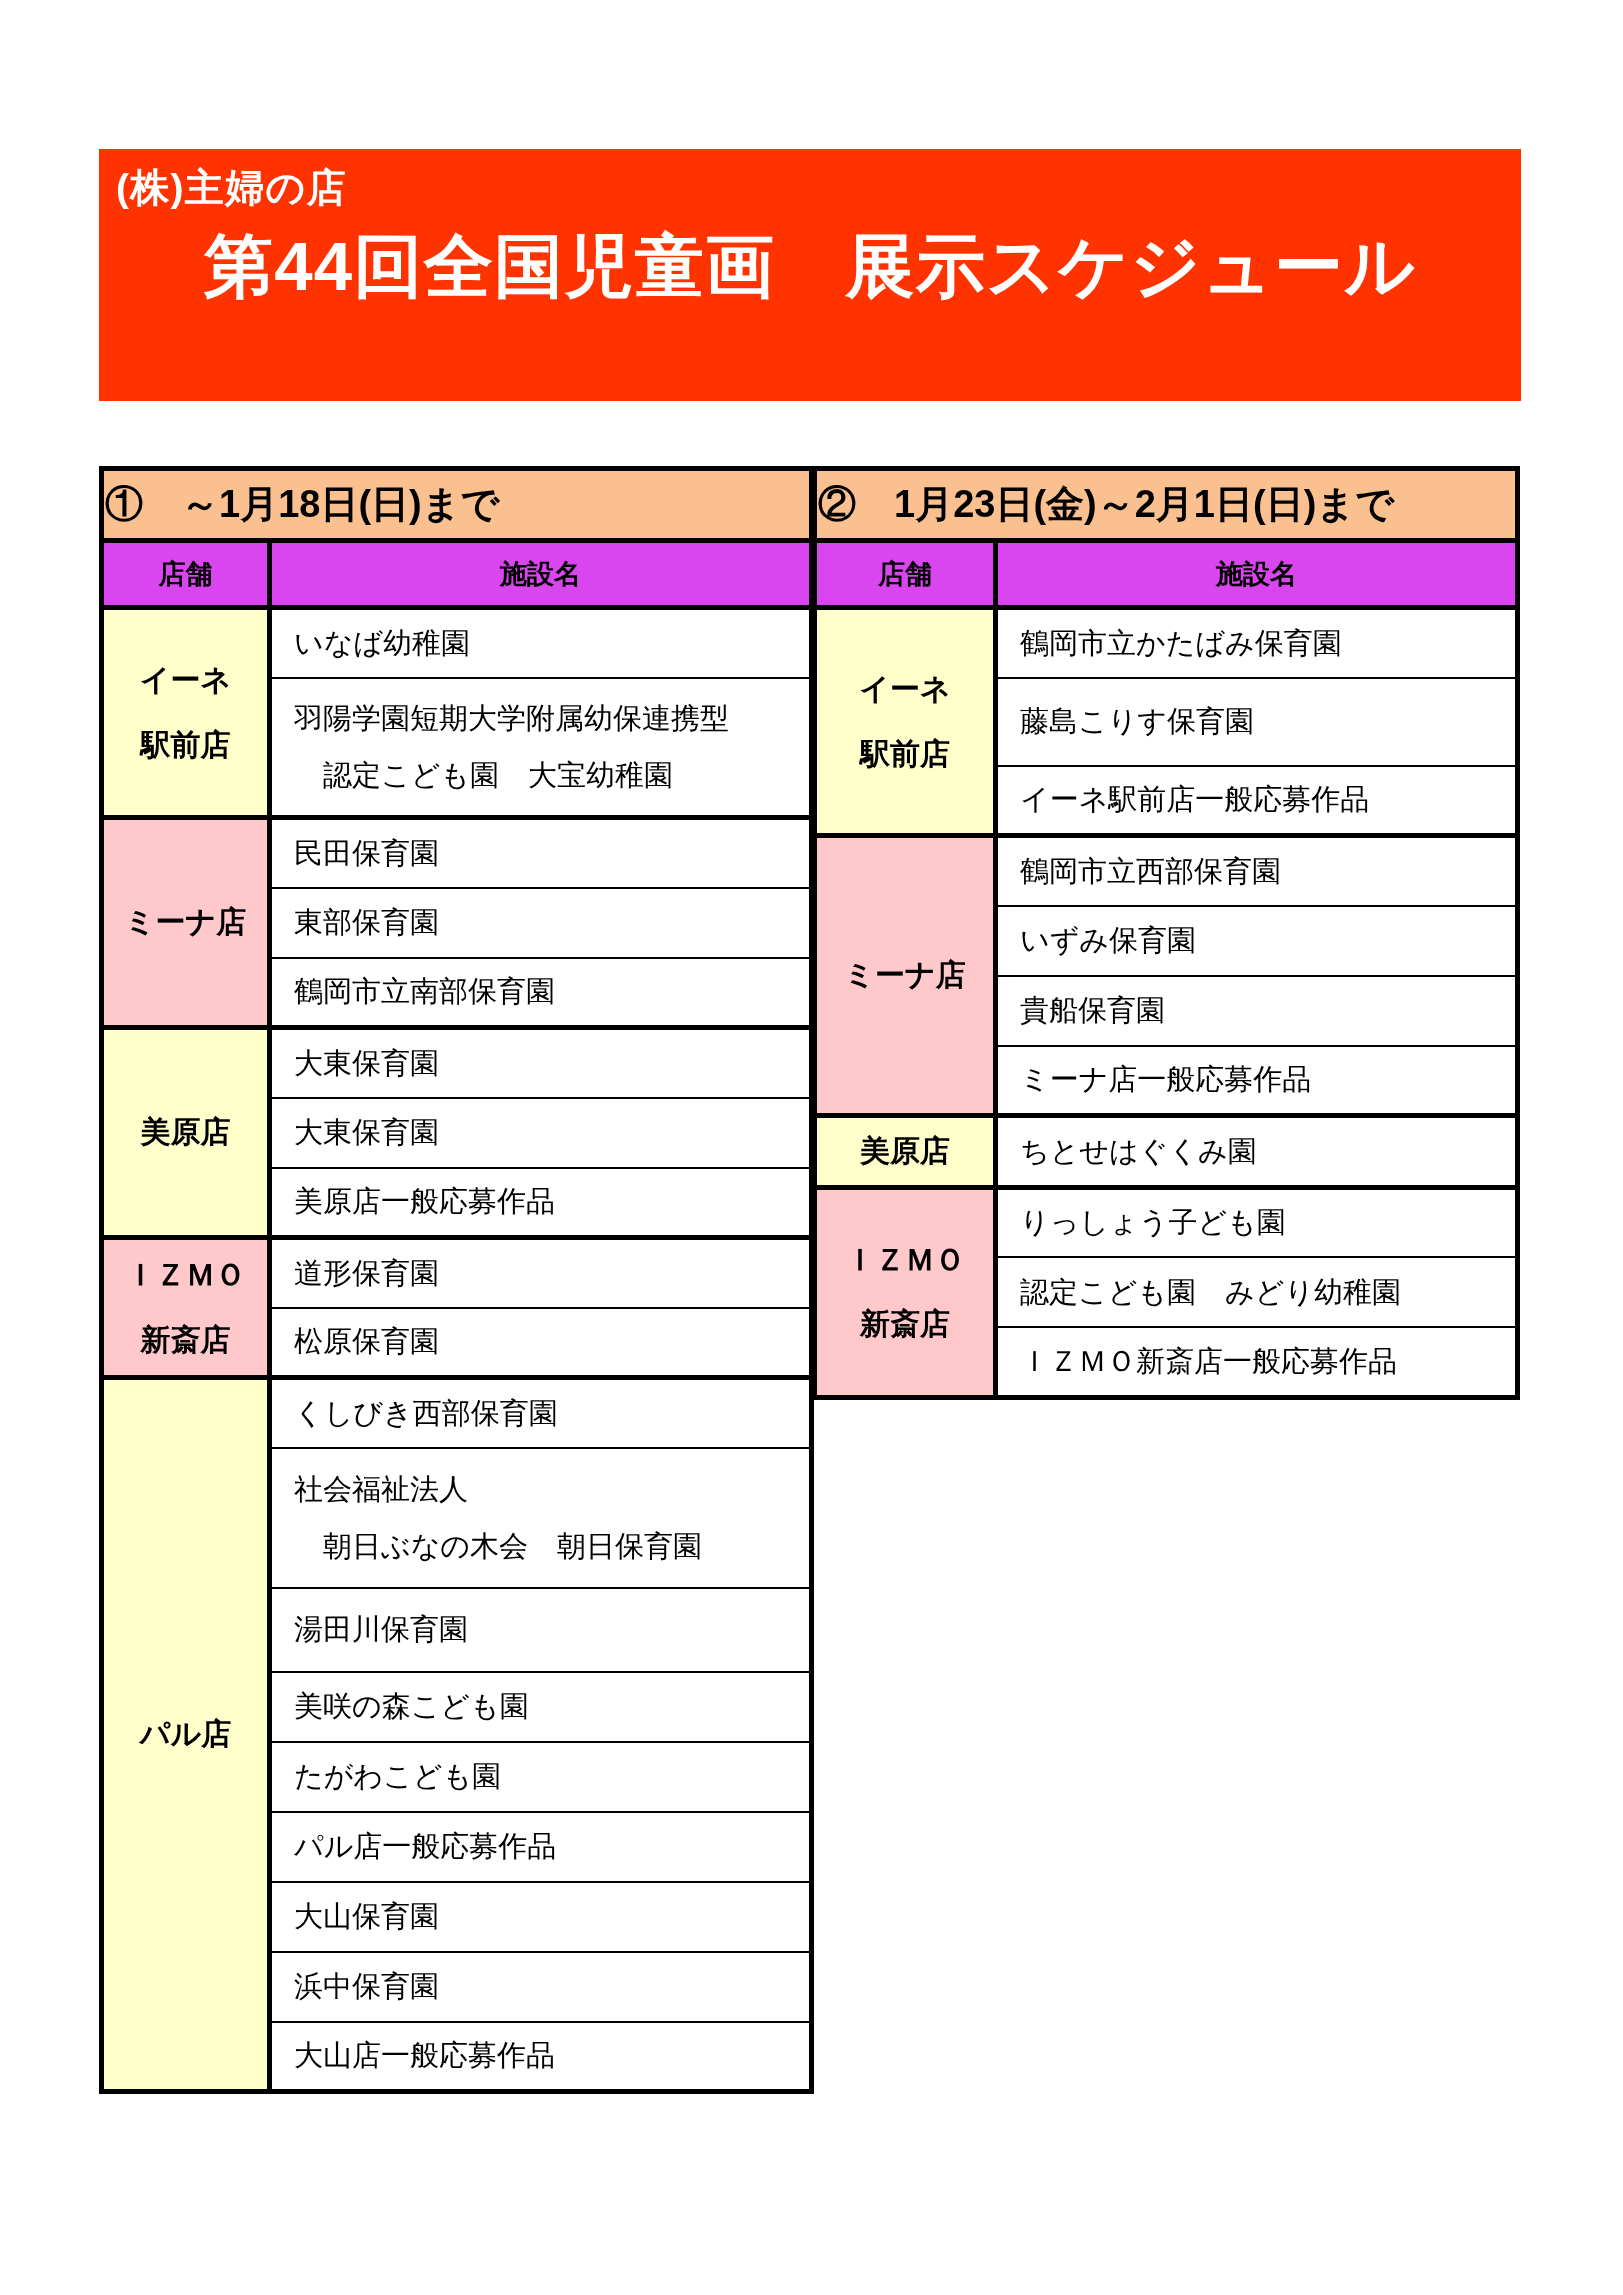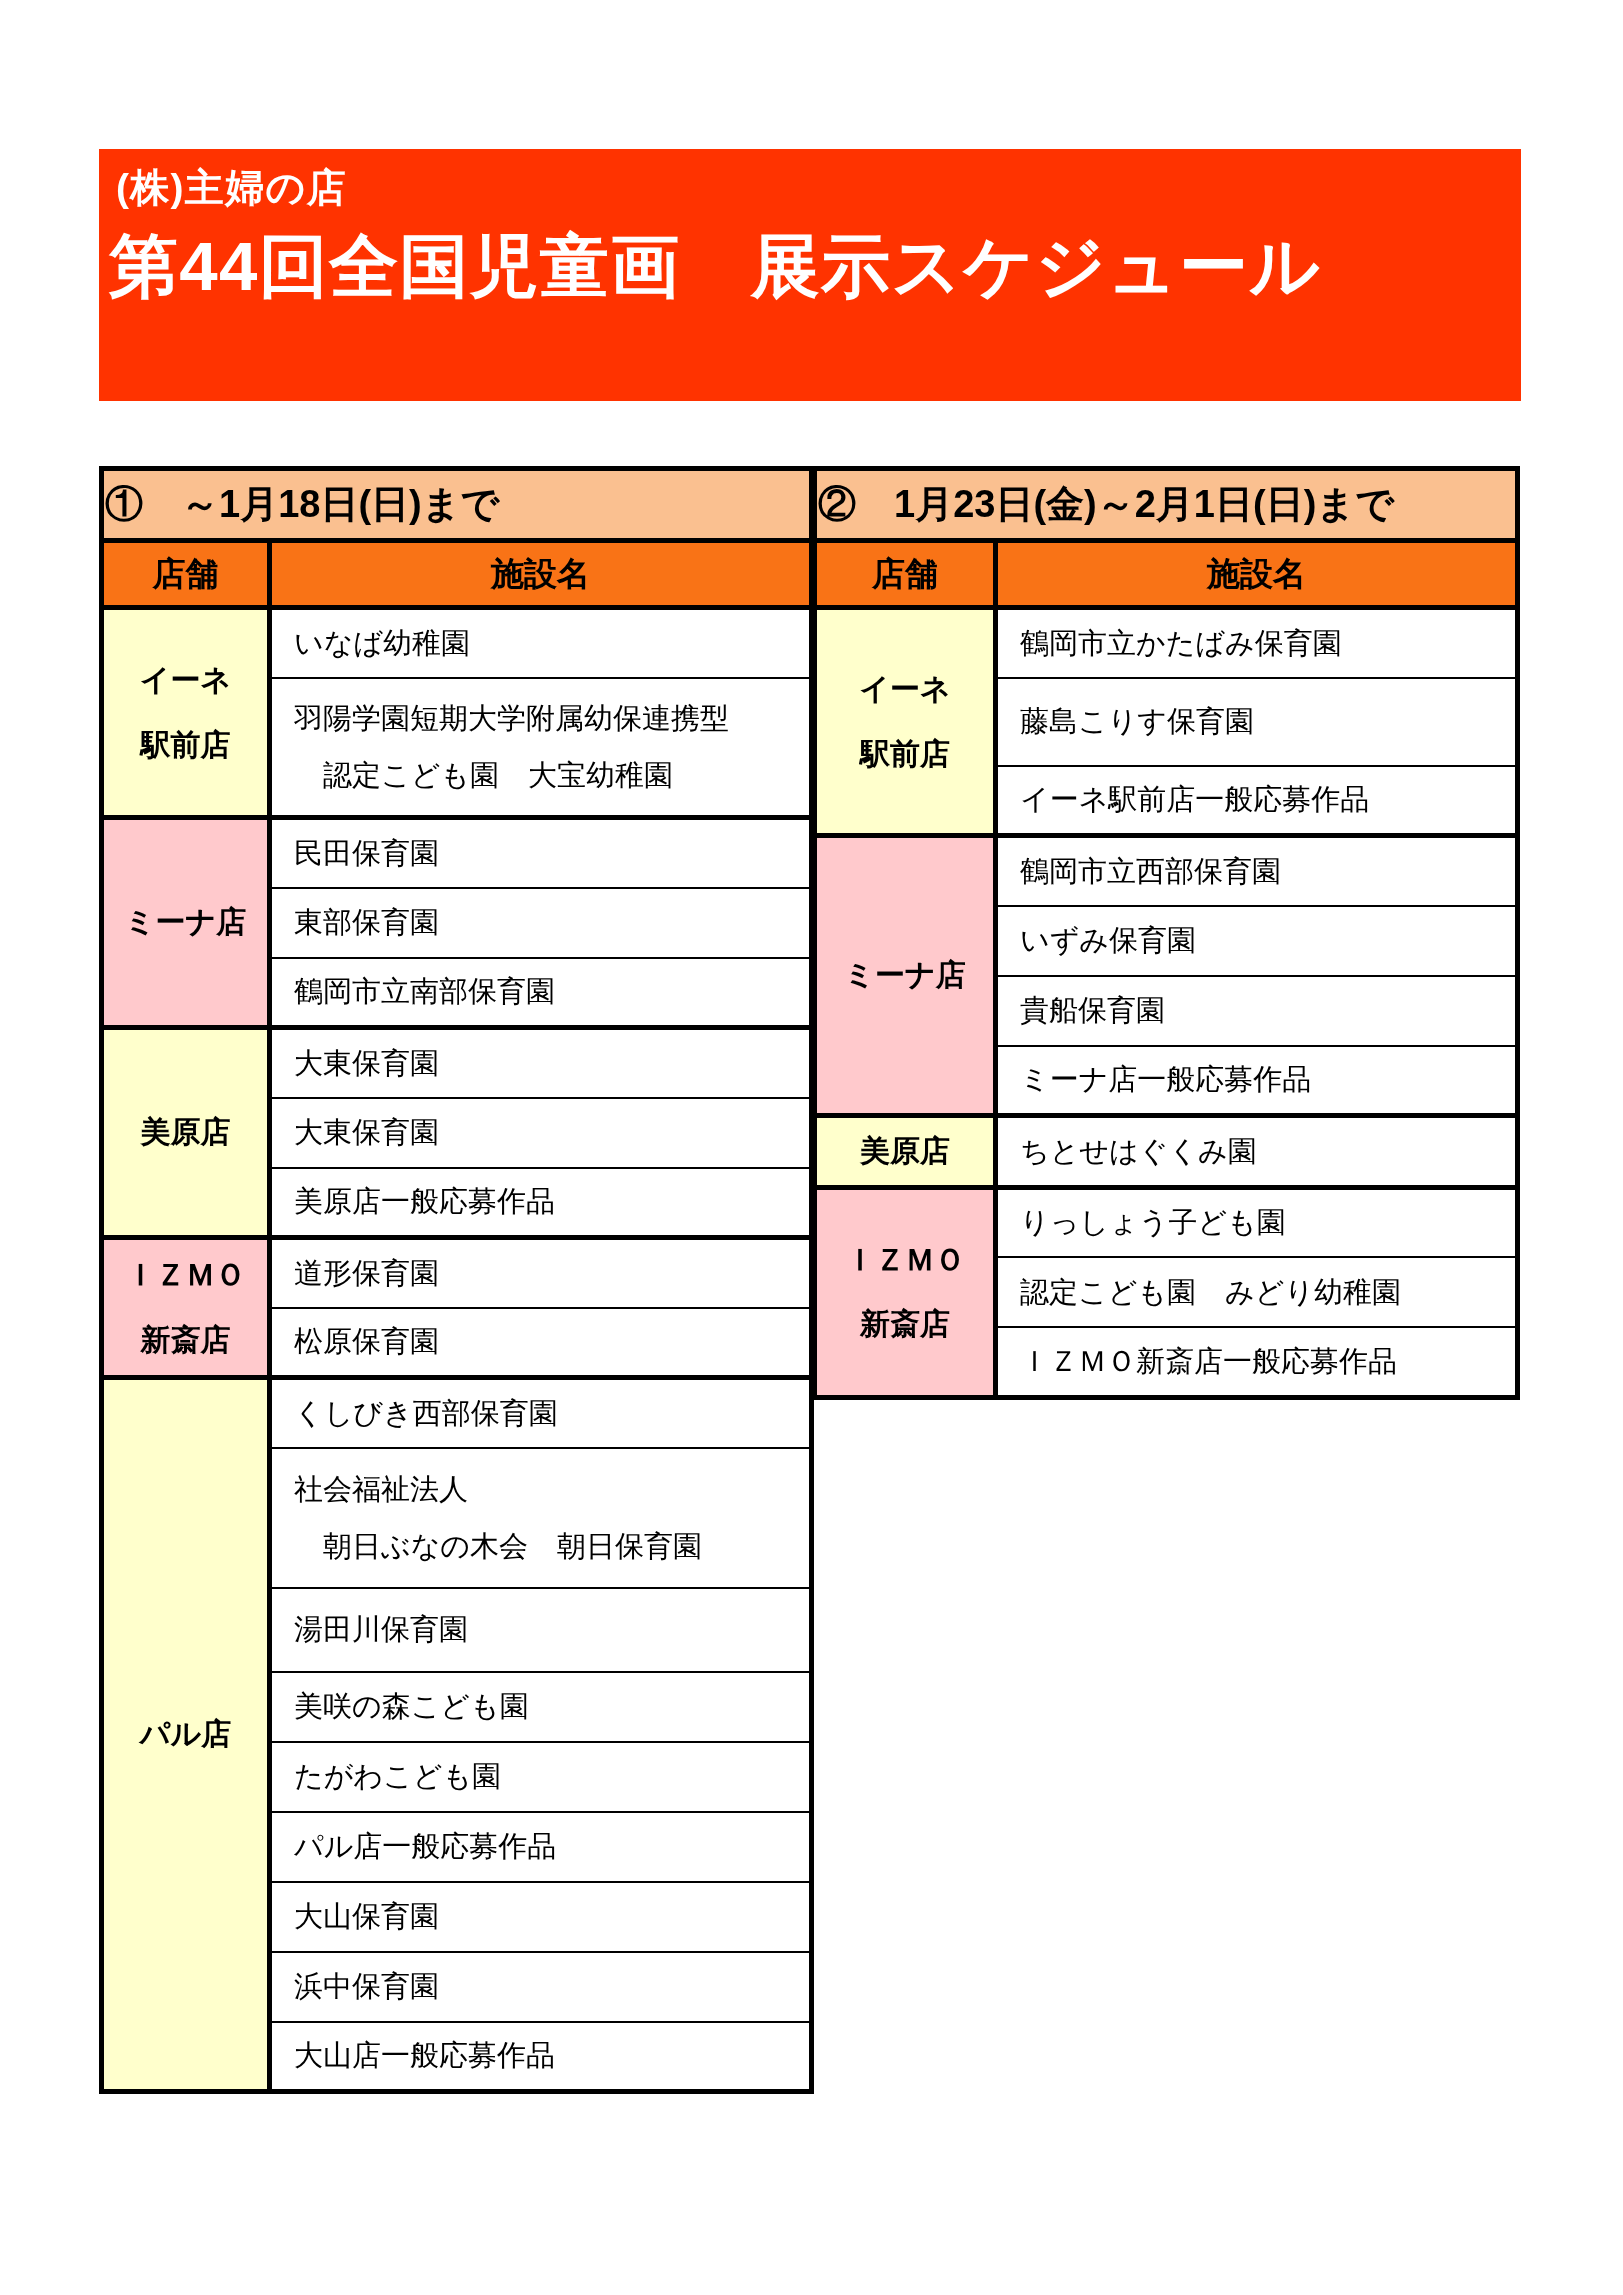--- a/index.html
+++ b/index.html
@@ -14,22 +14,22 @@
   
   .banner{
     position:absolute;left:99px;top:149px;width:1422px;height:252px;
     background:#FF3300;color:#ffffff;
   }
   .banner .company{
     position:absolute;left:17px;top:18.3px;
     font-size:39px;font-weight:bold;line-height:1.1;letter-spacing:1.3px;
   }
   .banner .title{
-    position:absolute;left:10px;top:80px;width:100%;
-    text-align:left;
+    position:absolute;left:0;top:80px;width:100%;
+    text-align:center;
     font-size:69px;font-weight:bold;line-height:1.1;letter-spacing:1.3px;
     white-space:nowrap;
   }
   .banner .period{
     position:absolute;left:0;top:195px;width:100%;
     text-align:center;
     font-size:31px;font-weight:bold;line-height:1.1;letter-spacing:0.7px;
     white-space:nowrap;
   }
   
@@ -44,23 +44,23 @@
     overflow:hidden;
   }
   td.ghead{
     background:#FAC090;
     border:5.2px solid #000;
     font-size:38px;font-weight:bold;
     vertical-align:middle;
     white-space:nowrap;
   }
   td.chead{
-    background:#f97316;
+    background:#d946ef;
     border:5.2px solid #000;
-    font-size:33px;font-weight:bold;
+    font-size:27px;font-weight:bold;
     text-align:center;vertical-align:middle;
   }
   td.store{
     border:5.2px solid #000;
     font-size:30px;font-weight:bold;
     text-align:center;vertical-align:middle;
     line-height:2.15;
     white-space:pre-line;
   }
   td.store.yellow{background:#FFFFCC;}

